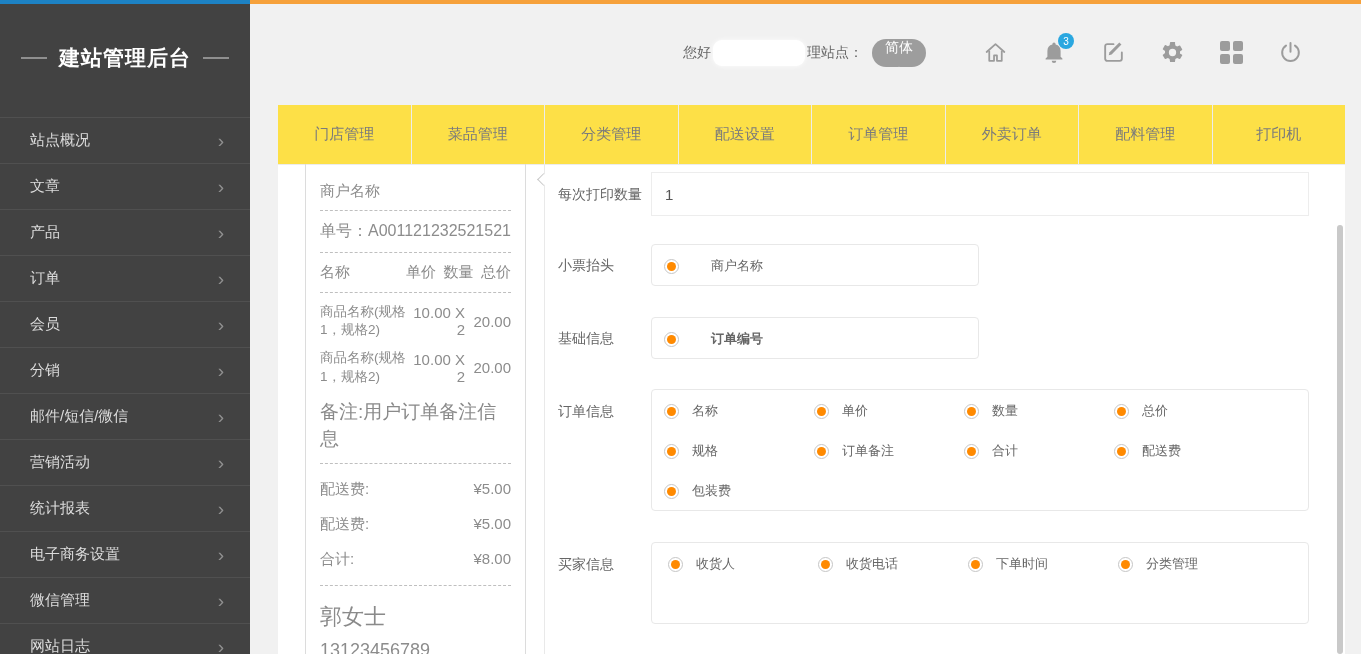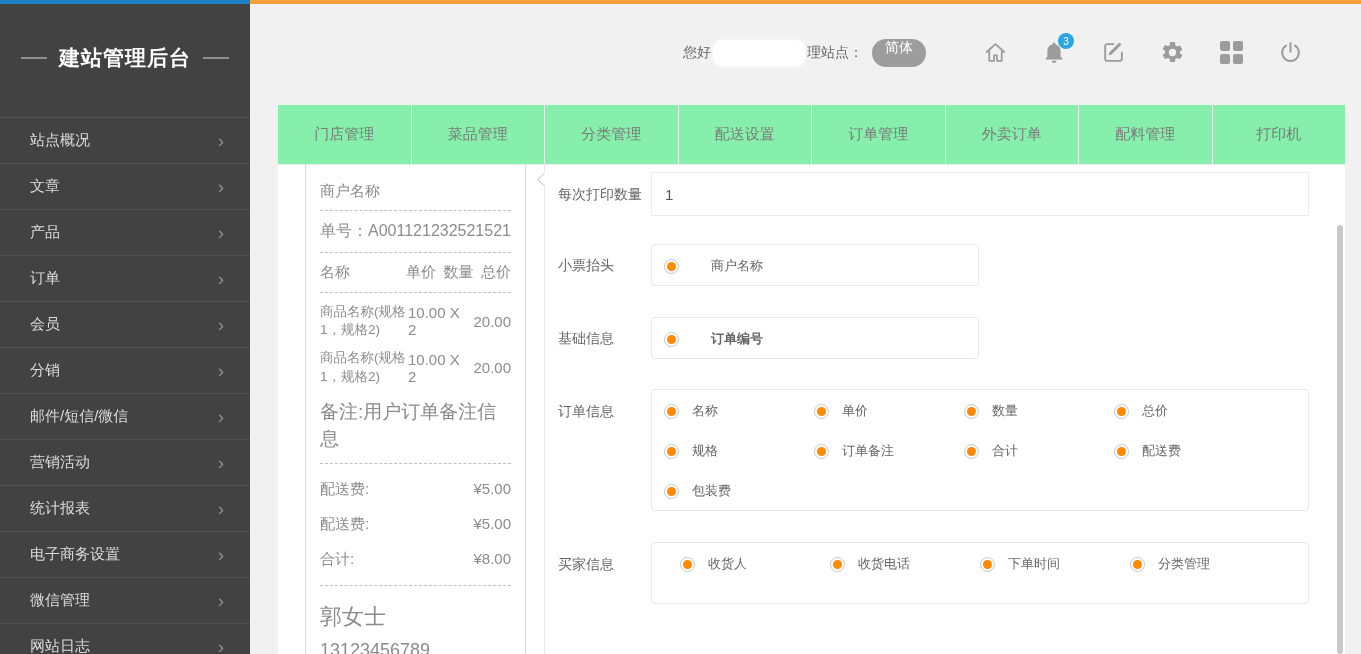--- a/index.html
+++ b/index.html
@@ -27,53 +27,53 @@
   .lang-pill { position:absolute; left:872px; top:39px; height:28px; padding:0 13px; background:#9d9d9d; border-radius:14px; display:flex; align-items:center; gap:9px; color:#fff; font-size:14px; cursor:pointer;flex-direction:column; }
   .hdr-icons { position:absolute; left:982px; top:38px; display:flex; gap:33px; align-items:center; }
   .hicon { position:relative; width:26px; height:28px; display:flex; align-items:center; justify-content:center; cursor:pointer; }
   .hicon svg { display:block; }
   .badge { position:absolute; top:-5px; right:-7px; width:16px; height:16px; border-radius:50%; background:#2aa7e0; color:#fff; font-size:10px; display:flex; align-items:center; justify-content:center; }
   .grid-icon { display:grid; grid-template-columns:10px 10px; grid-template-rows:10px 10px; gap:3px; }
   .grid-icon span { background:#9c9c9c; border-radius:2px; }
 
   
   .panel { position:absolute; left:278px; top:105px; width:1067px; height:549px; background:#fff; }
-  .tabbar { height:60px; display:flex; background:#86efac; border-bottom:1px solid #ececec; }
+  .tabbar { height:60px; display:flex; background:#fde047; border-bottom:1px solid #ececec; }
   .tab { flex:1; display:flex; align-items:center; justify-content:center; font-size:15px; color:#7b7b7b; cursor:pointer; }
   .tab + .tab { border-left:1px solid #ececec; }
   .content { position:absolute; left:0; top:60px; right:0; bottom:0; }
 
   
   .receipt-col { position:absolute; left:0; top:0; bottom:0; width:267px; border-right:1px solid #e9e9e9; background:#fff; }
   .receipt-box { position:absolute; left:27px; top:-1px; width:221px; bottom:-20px; border:1px solid #dcdcdc; border-top:none; padding:12px 14px; overflow:hidden; color:#8c8c8c; }
   .r-merchant { font-size:15px; margin:6px 0 8px; }
   .r-div { border-top:1px dashed #bfbfbf; margin:9px 0; }
   .r-order { font-size:16px; margin:10px 0; }
   .r-cols { display:flex; align-items:center; font-size:15px; margin:10px 0; }
   .r-cols .c-name { width:86px; }
   .r-cols .c-rest { flex:1; display:flex; justify-content:space-between; }
   .r-item { display:flex; align-items:center; margin:10px 0; }
   .r-item .i-name { width:88px; font-size:13.5px; line-height:1.35; }
-  .r-item .i-mid { flex:1; text-align:left; font-size:15px; }
+  .r-item .i-mid { flex:1; text-align:right; font-size:15px; }
   .r-item .i-total { width:46px; text-align:right; font-size:15px; }
   .r-note { font-size:19px; line-height:1.45; margin:12px 0 10px; color:#8a8a8a; }
   .r-fee { display:flex; justify-content:space-between; font-size:15px; margin:16px 0; }
   .r-buyer-name { font-size:22px; margin-top:16px; color:#8a8a8a; }
   .r-buyer-phone { font-size:18px; margin-top:8px; }
   .caret { position:absolute; left:261px; top:10px; width:9px; height:9px; border-left:1px solid #c9c9c9; border-bottom:1px solid #c9c9c9; transform:rotate(45deg); background:#fff; }
 
   
   .settings { position:absolute; left:268px; top:0; right:0; bottom:0; background:#fff; }
   .set-label { position:absolute; left:12px; font-size:14px; color:#666; }
   .print-input { position:absolute; left:105px; top:7px; width:658px; height:44px; border:1px solid #ededed; background:#fff; font-size:15px; color:#555; padding-left:13px; font-family:inherit; outline:none; }
   .opt-box { position:absolute; left:105px; border:1px solid #e8e8e8; border-radius:4px; background:#fff; }
   .box-1 { top:79px;  width:328px; height:42px; }
   .box-2 { top:152px; width:328px; height:42px;font-weight:bold; }
   .box-3 { top:224px; width:658px; height:122px; padding:1px 0; }
-  .box-4 { top:377px; width:658px; height:62px;  padding:1px 16px; }
+  .box-4 { top:377px; width:658px; height:82px;  padding:1px 4px; }
   .opt-grid { display:grid; grid-template-columns:repeat(4,150px); }
   .opt { display:flex; align-items:center; gap:13px; height:40px; padding-left:12px; }
   .opt-single { height:40px; margin-top:1px; gap:32px; }
   .radio { width:15px; height:15px; border:1px solid #c6c6c6; border-radius:50%; background:#fff; display:flex; align-items:center; justify-content:center; flex:0 0 auto; cursor:pointer; }
   .radio .dot { width:9px; height:9px; border-radius:50%; background:#ff8a00; }
   .opt-label { font-size:13px; color:#666; }
 
   .scroll-thumb { position:absolute; left:1059px; top:120px; width:6px; height:429px; background:#c9c9c9; border-radius:3px; }
 </style>
 </head>

